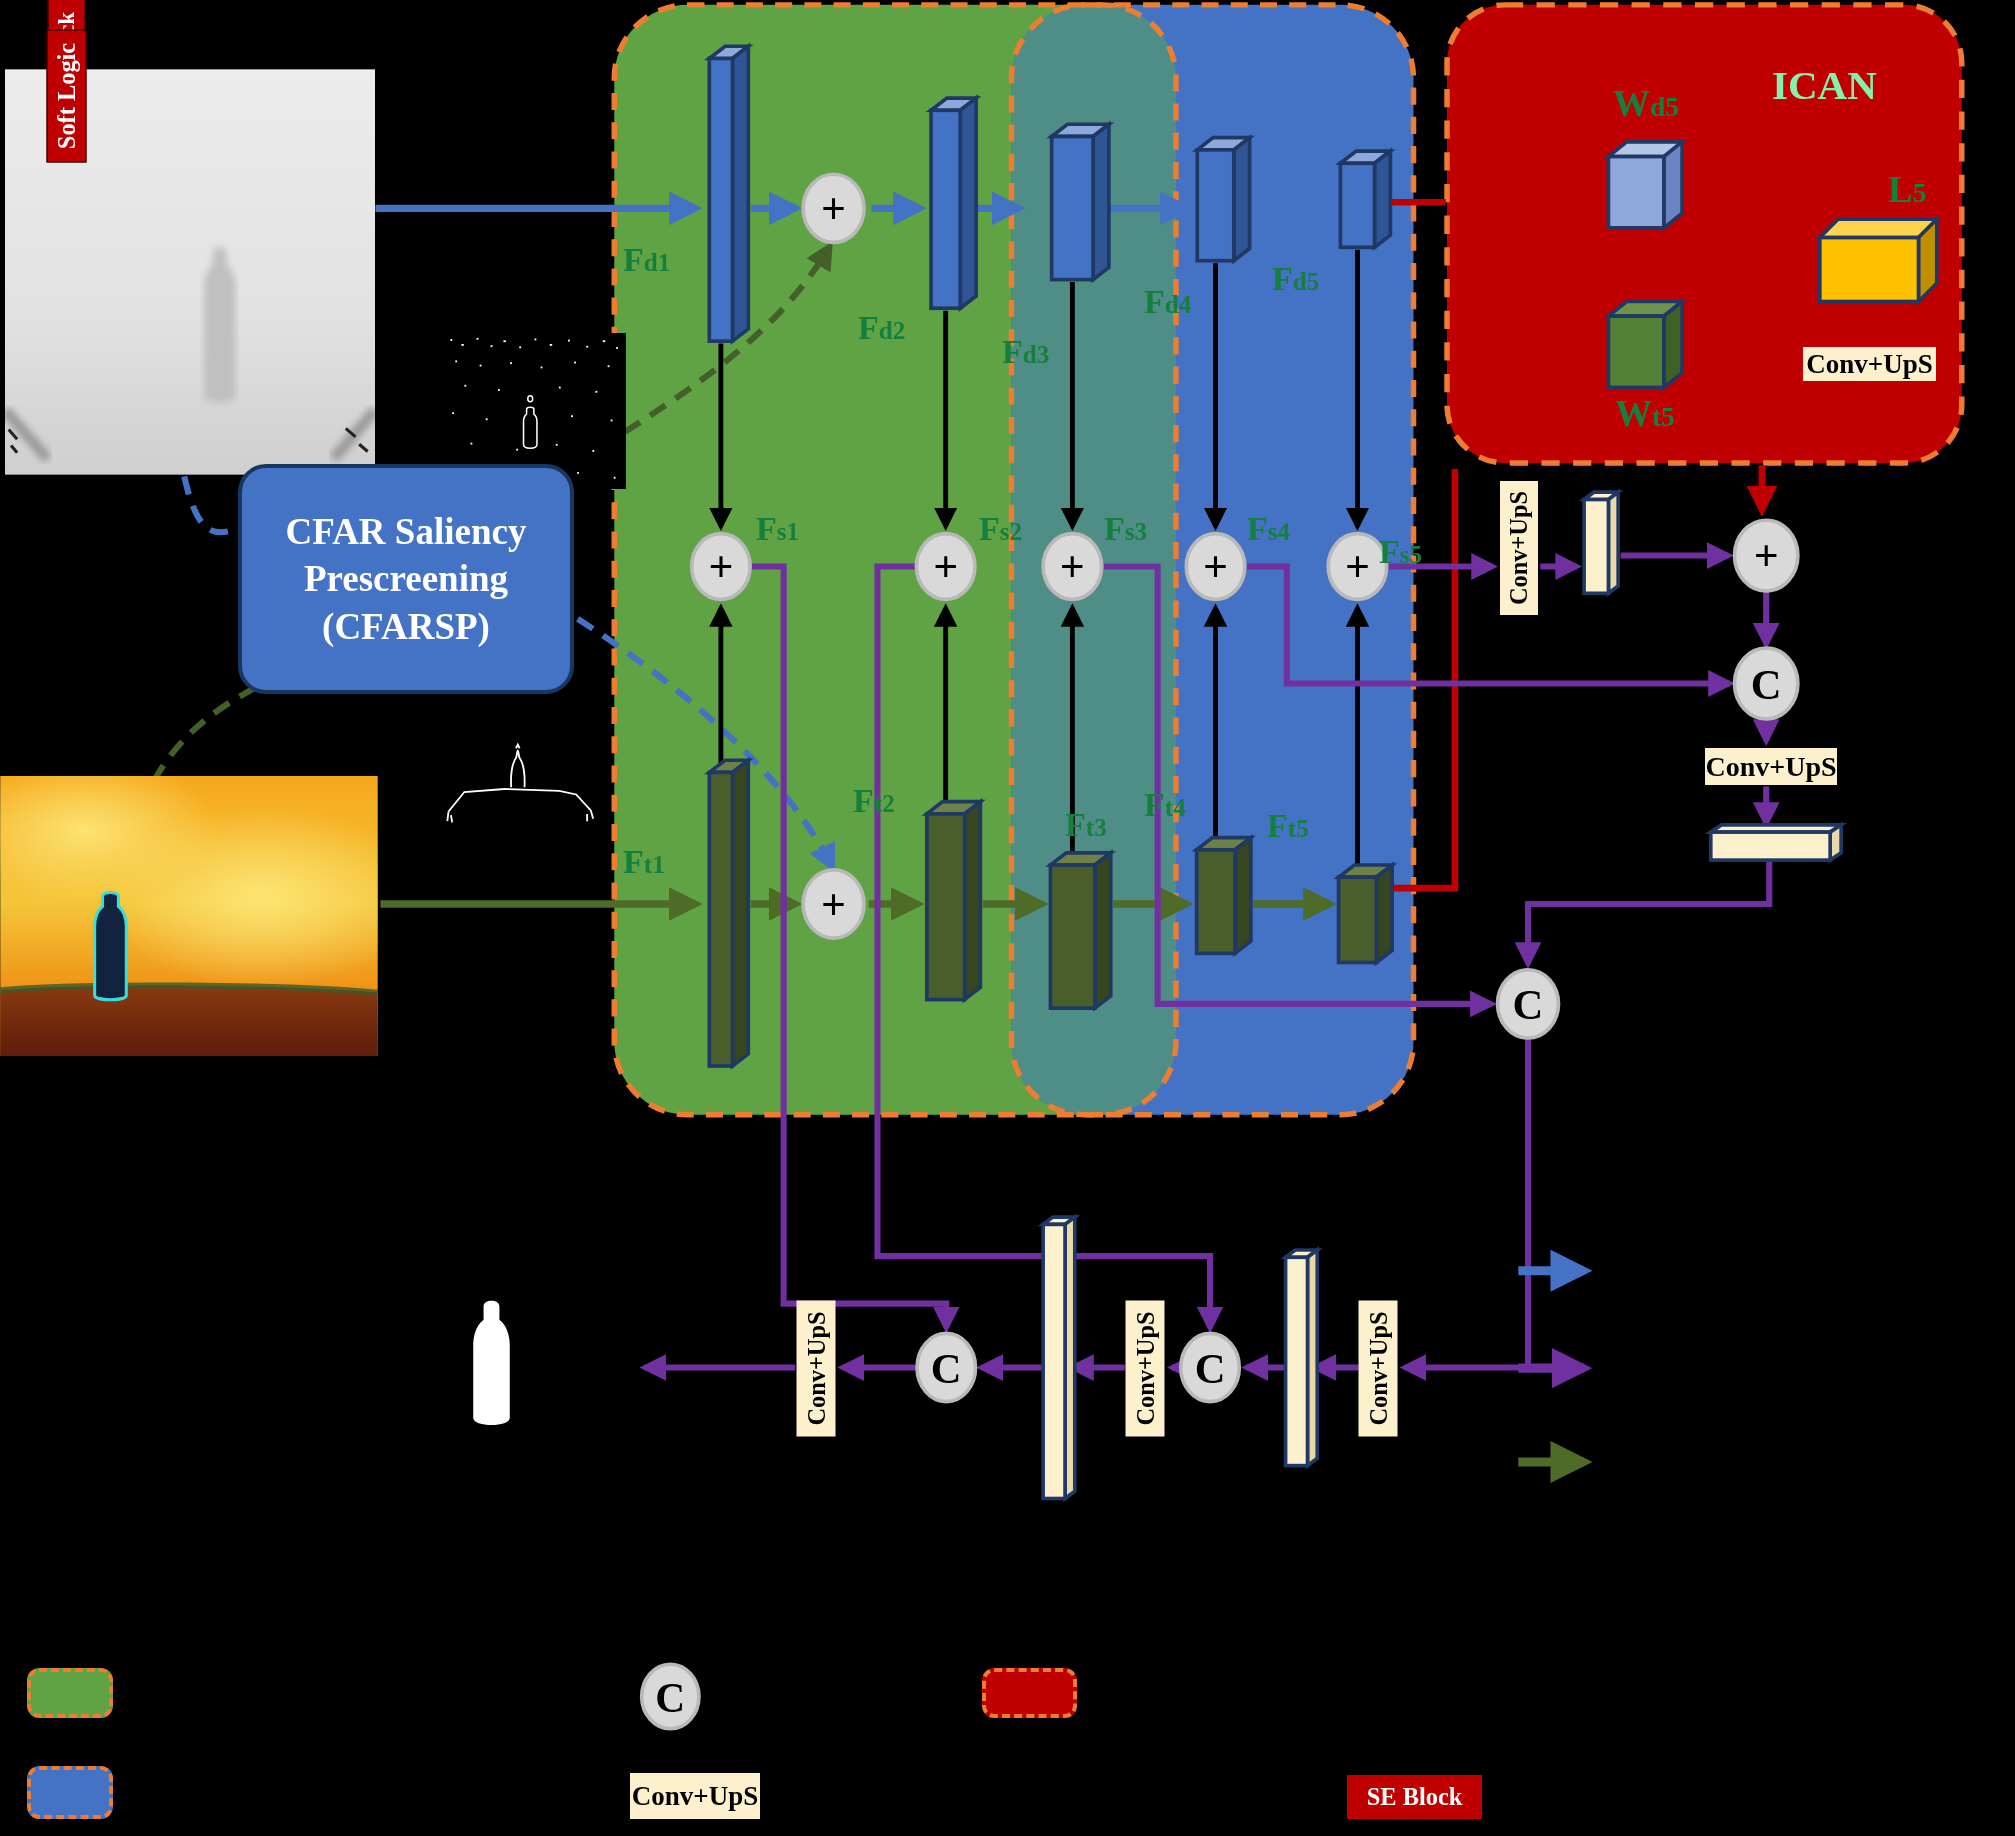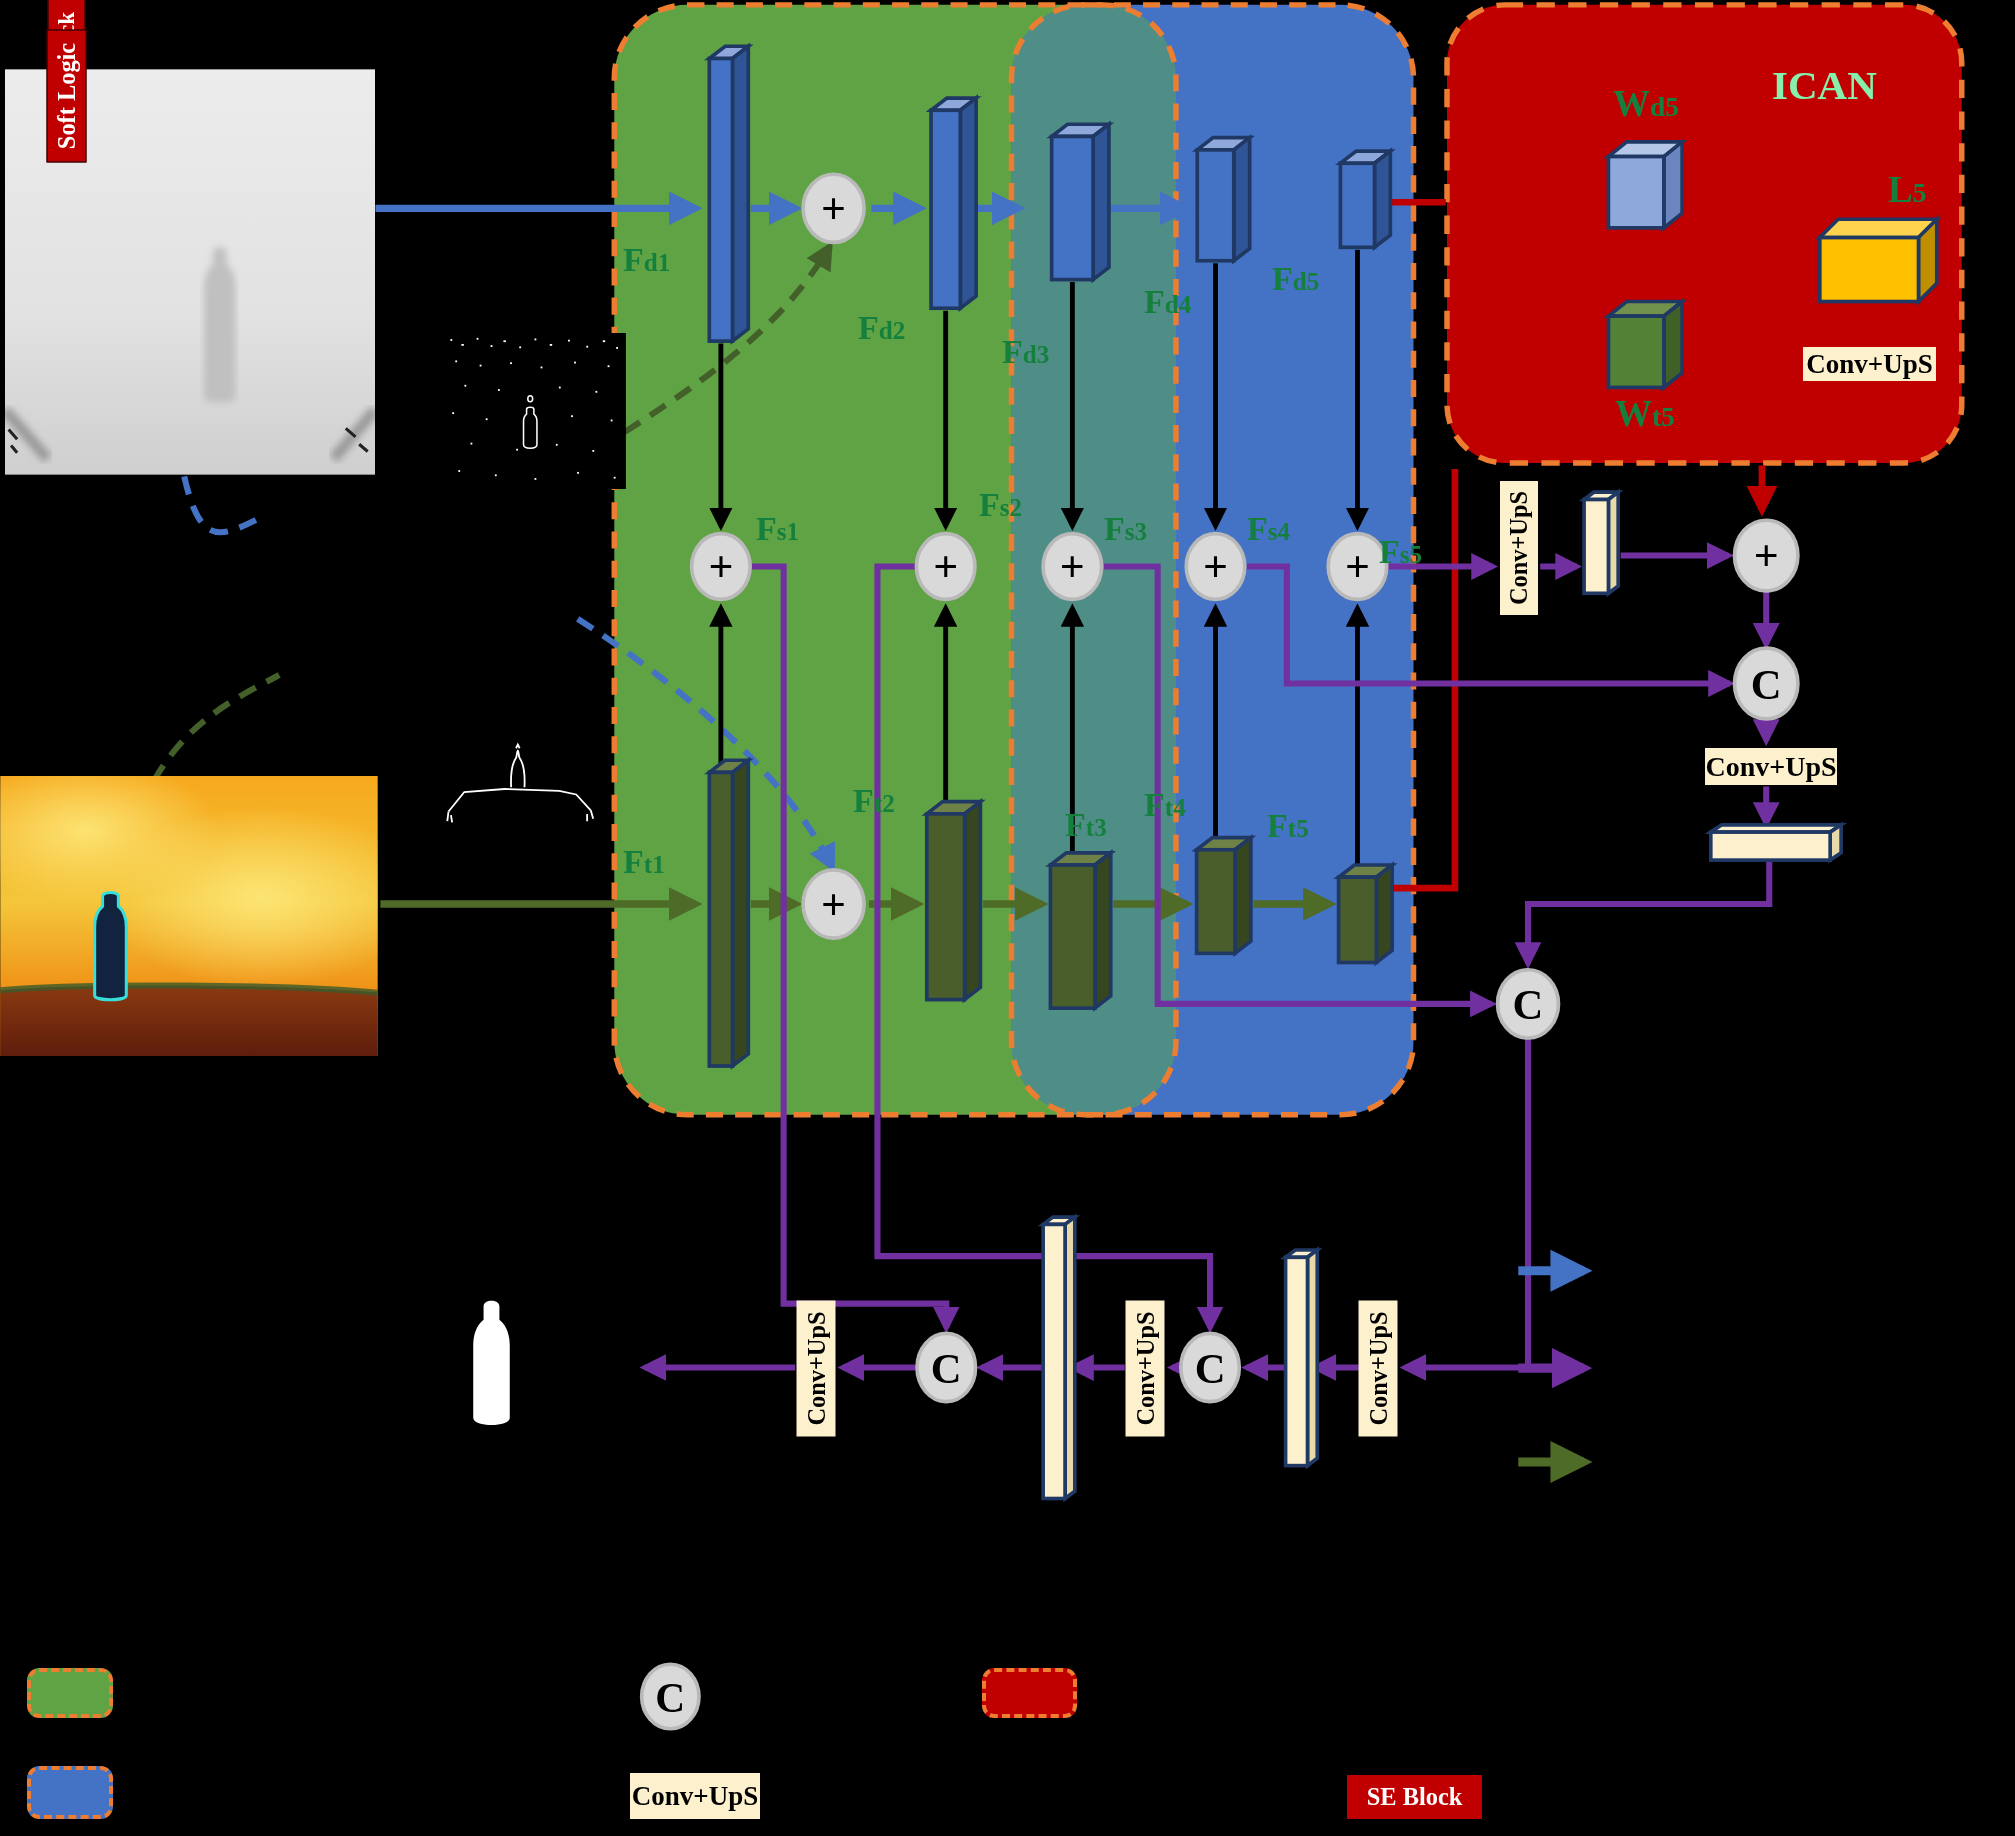--- a/index.html
+++ b/index.html
@@ -394,35 +394,40 @@
   </svg>
 </div>
 
 <div class="img" style="left:430px;top:1271px;">
   <svg width="207" height="207" viewBox="0 0 340 340">
     <rect width="340" height="340" fill="#000"></rect>
     <path d="M88,58 c0,-12 26,-12 26,0 l0,22 c13,10 17,27 17,43 l0,118 c0,16 -60,16 -60,0 l0,-118 c0,-16 4,-33 17,-43 z" fill="#fff"></path>
   </svg>
 </div>
 
+<div class="cfarsp">
+  <div>CFAR Saliency</div>
+  <div>Prescreening</div>
+  <div>(CFARSP)</div>
+</div>
 
 <div class="flabel" style="left:623px;top:243px;"><span>F</span><span class="sub">d1</span></div>
 <div class="flabel" style="left:858px;top:311px;"><span>F</span><span class="sub">d2</span></div>
 <div class="flabel" style="left:1002px;top:335px;"><span>F</span><span class="sub">d3</span></div>
 <div class="flabel" style="left:1144px;top:285px;"><span>F</span><span class="sub">d4</span></div>
 <div class="flabel" style="left:1272px;top:262px;"><span>F</span><span class="sub">d5</span></div>
 
 <div class="flabel" style="left:623px;top:845px;"><span>F</span><span class="sub">t1</span></div>
 <div class="flabel" style="left:853px;top:784px;"><span>F</span><span class="sub">t2</span></div>
 <div class="flabel" style="left:1049px;top:808px;margin-left:16px;"><span>F</span><span class="sub">t3</span></div>
 <div class="flabel" style="left:1144px;top:788px;"><span>F</span><span class="sub">t4</span></div>
 <div class="flabel" style="left:1267px;top:809px;"><span>F</span><span class="sub">t5</span></div>
 
 <div class="flabel" style="left:756px;top:512px;"><span>F</span><span class="sub">s1</span></div>
-<div class="flabel" style="left:979px;top:488px;"><span>F</span><span class="sub">s2</span></div>
+<div class="flabel" style="left:979px;top:512px;"><span>F</span><span class="sub">s2</span></div>
 <div class="flabel" style="left:1104px;top:512px;"><span>F</span><span class="sub">s3</span></div>
 <div class="flabel" style="left:1247px;top:512px;"><span>F</span><span class="sub">s4</span></div>
 <div class="flabel" style="left:1379px;top:512px;margin-top:23px;"><span>F</span><span class="sub">s5</span></div>
 
 <div class="icantitle" style="left:1772px;top:61px;">ICAN</div>
 <div class="flabel" style="left:1613px;top:85px;font-size:37px;"><span>W</span><span class="sub">d5</span></div>
 <div class="flabel" style="left:1615px;top:395px;font-size:37px;"><span>W</span><span class="sub">t5</span></div>
 <div class="flabel" style="left:1888px;top:171px;font-size:37px;"><span>L</span><span class="sub">5</span></div>
 
 <div class="redbox rot" style="left:1471px;top:174px;width:133px;height:38px;font-size:23px;">SE Block</div>

